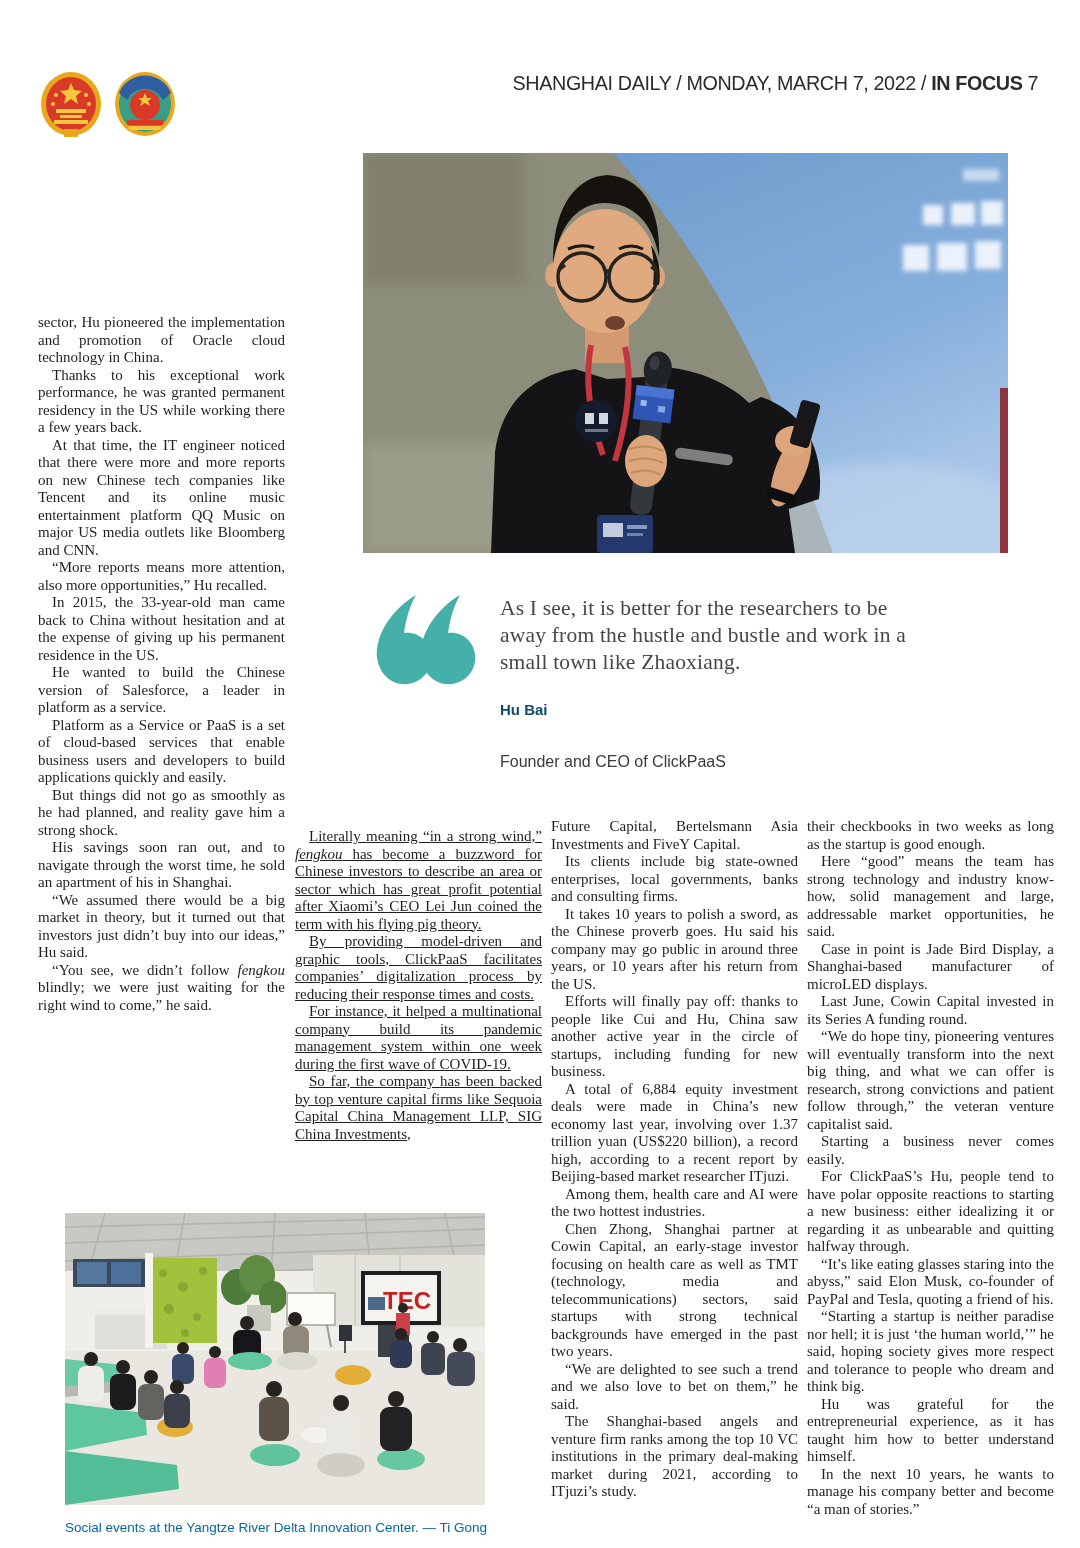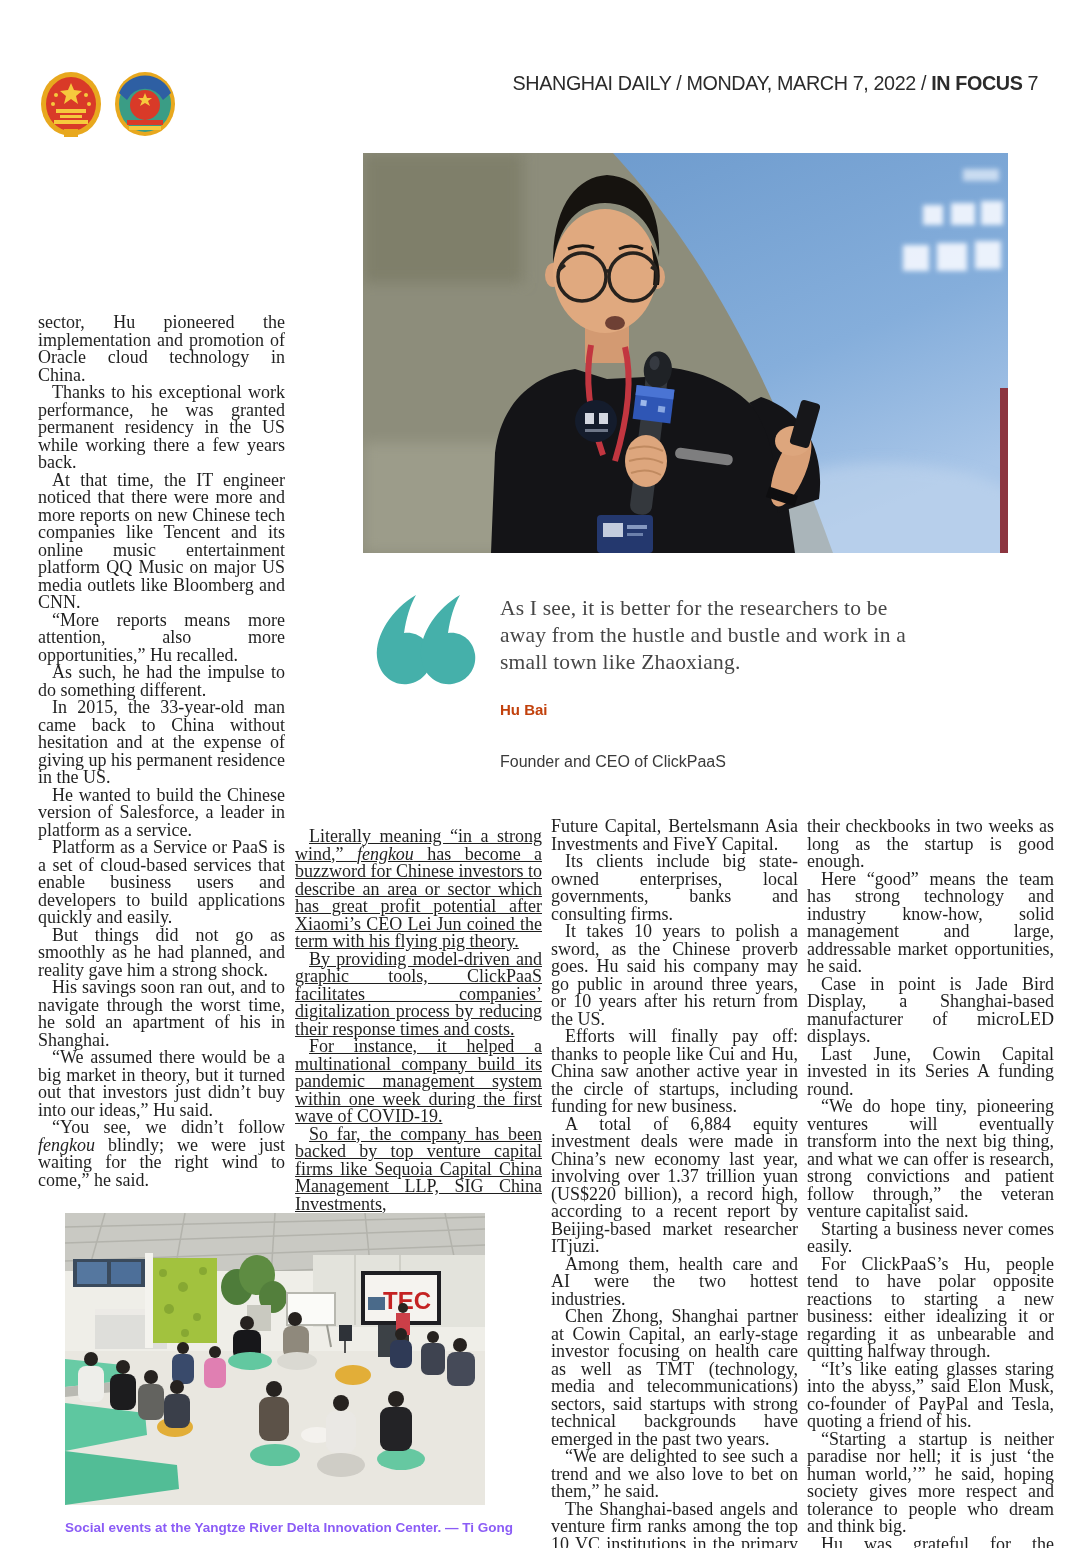--- a/index.html
+++ b/index.html
@@ -8,32 +8,32 @@
   
   .masthead{position:absolute;top:38px;right:42px;font-family:"Liberation Sans",sans-serif;
             font-size:21px;color:#2b2b2b;letter-spacing:-0.4px;white-space:nowrap;
             transform:scaleX(0.94);transform-origin:right center;}
   .masthead b{font-weight:bold;}
   .emblems{position:absolute;top:38px;left:40px;display:flex;gap:12px;}
   
   .main-photo{position:absolute;left:363px;top:120px;width:645px;height:400px;}
   .bottom-photo{position:absolute;left:65px;top:1180px;width:420px;height:292px;}
   .caption{position:absolute;left:65px;top:1487px;width:460px;
-           font-family:"Liberation Sans",sans-serif;font-weight:bold;font-size:13.5px;color:#8b5cf6;}
+           font-family:"Liberation Sans",sans-serif;font-weight:normal;font-size:13.5px;color:#0369a1;}
   
   .quote-mark{position:absolute;left:372px;top:560px;}
   .quote-text{position:absolute;left:500px;top:562px;width:432px;
               font-family:Liberation Serif, serif;font-size:21.5px;line-height:27px;
               color:#474747;letter-spacing:0.2px;}
   .quote-author{position:absolute;left:500px;top:668px;font-family:"Liberation Sans",sans-serif;
-                font-size:15px;font-weight:bold;color:#c2410c;}
+                font-size:15px;font-weight:bold;color:#0c4a6e;}
   .quote-title{position:absolute;left:500px;top:720px;font-family:"Liberation Sans",sans-serif;
                font-size:16px;color:#3a3a3a;}
   
-  .col{position:absolute;width:247px;font-size:18px;line-height:17.5px;text-align:justify;}
+  .col{position:absolute;width:247px;font-size:15px;line-height:17.5px;text-align:justify;}
   .col p{margin:0;text-indent:14px;}
   .col p.flush{text-indent:0;}
   .col i{font-style:italic;}
   #col0{left:38px;top:281px;}
   #col1{left:295px;top:795px;text-decoration:underline;}
   #col2{left:551px;top:785px;}
   #col3{left:807px;top:785px;}
 </style>
 </head>
 <body>
@@ -162,21 +162,20 @@
   </svg>
   <div class="quote-text">As I see, it is better for the researchers to be away from the hustle and bustle and work in a small town like Zhaoxiang.</div>
   <div class="quote-author">Hu Bai</div>
   <div class="quote-title">Founder and CEO of ClickPaaS</div>
 
   <div id="col0" class="col">
       <p class="flush"><span>sector, Hu pioneered the implementation and promotion of Oracle cloud technology in China.</span></p>
       <p><span>Thanks to his exceptional work performance, he was granted permanent residency in the US while working there a few years back.</span></p>
       <p><span>At that time, the IT engineer noticed that there were more and more reports on new Chinese tech companies like Tencent and its online music entertainment platform QQ Music on major US media outlets like Bloomberg and CNN.</span></p>
       <p><span>“More reports means more attention, also more opportunities,” Hu recalled.</span></p>
-      <p><span>As such, he had the impulse to do something different.</span></p>
       <p><span>In 2015, the 33-year-old man came back to China without hesitation and at the expense of giving up his permanent residence in the US.</span></p>
       <p><span>He wanted to build the Chinese version of Salesforce, a leader in platform as a service.</span></p>
       <p><span>Platform as a Service or PaaS is a set of cloud-based services that enable business users and developers to build applications quickly and easily.</span></p>
       <p><span>But things did not go as smoothly as he had planned, and reality gave him a strong shock.</span></p>
       <p><span>His savings soon ran out, and to navigate through the worst time, he sold an apartment of his in Shanghai.</span></p>
       <p><span>“We assumed there would be a big market in theory, but it turned out that investors just didn’t buy into our ideas,” Hu said.</span></p>
       <p><span>“You see, we didn’t follow </span><i>fengkou</i><span> blindly; we were just waiting for the right wind to come,” he said.</span></p>
     </div>
   <div id="col1" class="col">
       <p><span>Literally meaning “in a strong wind,” </span><i>fengkou</i><span> has become a buzzword for Chinese investors to describe an area or sector which has great profit potential after Xiaomi’s CEO Lei Jun coined the term with his flying pig theory.</span></p>

